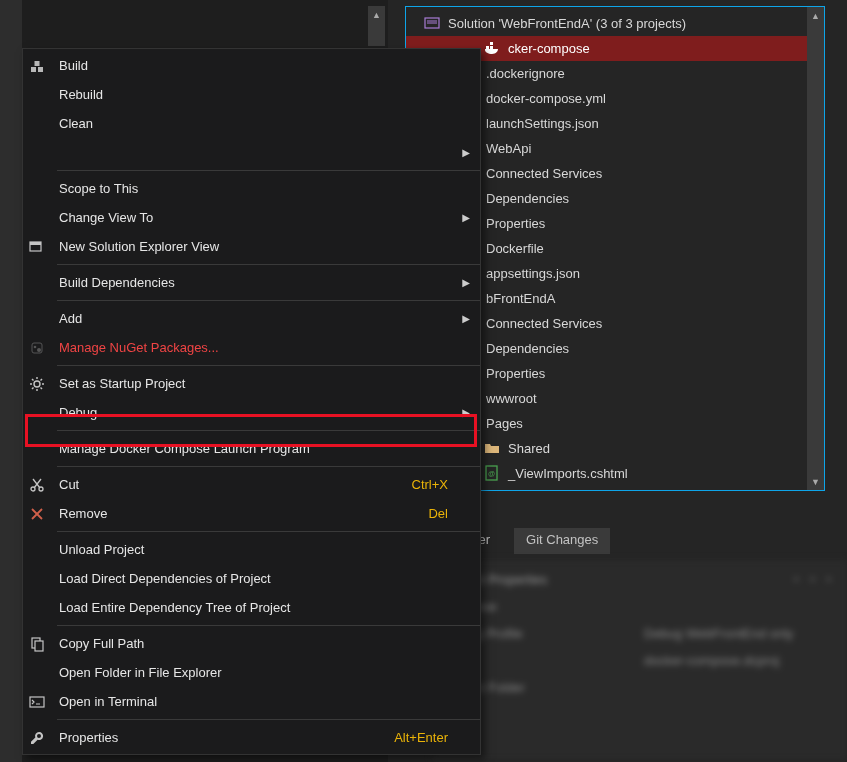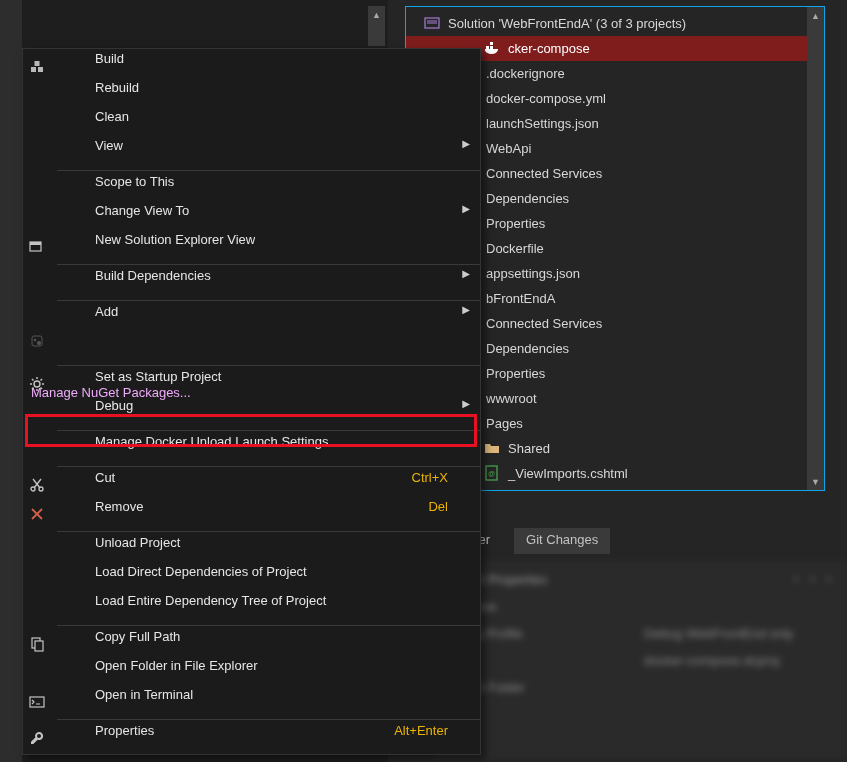--- a/index.html
+++ b/index.html
@@ -125,27 +125,27 @@
     left: 22px;
     top: 48px;
     width: 459px;
     background: #1b1b1c;
     border: 1px solid #333;
     box-shadow: 4px 4px 8px rgba(0,0,0,0.5);
     padding: 2px 0;
   }
   .menu-item {
     display: flex;
+    align-items: center;
     height: 29px;
     padding: 0 12px 0 0;
     position: relative;
     color: #e6e6e6;
-    gap: 36px;
-  }
-  .menu-item.disabled { color: #f0abfc; flex-direction: column; }
+  }
+  .menu-item.disabled { color: #ef4444; }
   .menu-item .mi-icon {
     width: 28px;
     display:flex; align-items:center; justify-content:center;
     flex-shrink:0;
   }
   .menu-item .mi-label {
     flex: 1;
     padding-left: 8px;
   }
   .menu-item .mi-shortcut {
@@ -330,21 +330,20 @@
   <div class="menu-item">
     <span class="mi-icon"></span>
       <span class="mi-label">Rebuild</span>
   </div>
   <div class="menu-item">
     <span class="mi-icon"></span>
       <span class="mi-label">Clean</span>
   </div>
   <div class="menu-item">
     <span class="mi-icon"></span>
-      <span class="mi-label">View</span>
     <span class="mi-arrow">▶</span>
   </div>
   <div class="menu-sep"></div>
 
   <div class="menu-item">
     <span class="mi-icon"></span>
       <span class="mi-label">Scope to This</span>
   </div>
   <div class="menu-item">
     <span class="mi-icon"></span>
@@ -406,21 +405,21 @@
   </div>
   <div class="menu-item">
     <span class="mi-icon"></span>
       <span class="mi-label">Debug</span>
     <span class="mi-arrow">▶</span>
   </div>
   <div class="menu-sep"></div>
 
   <div class="menu-item" style="position:relative">
     <span class="mi-icon"></span>
-      <span class="mi-label">Manage Docker Unload Launch Settings</span>
+      <span class="mi-label">Manage Docker Compose Launch Program</span>
   </div>
   <div class="menu-sep"></div>
 
   <div class="menu-item">
     <span class="mi-icon">
       <svg width="16" height="16" viewBox="0 0 16 16">
           <circle cx="4" cy="12" r="2" fill="none" stroke="#c5c5c5" stroke-width="1.3"></circle>
           <circle cx="12" cy="12" r="2" fill="none" stroke="#c5c5c5" stroke-width="1.3"></circle>
           <line x1="5" y1="11" x2="12" y2="2" stroke="#c5c5c5" stroke-width="1.3"></line>
           <line x1="11" y1="11" x2="4" y2="2" stroke="#c5c5c5" stroke-width="1.3"></line>

